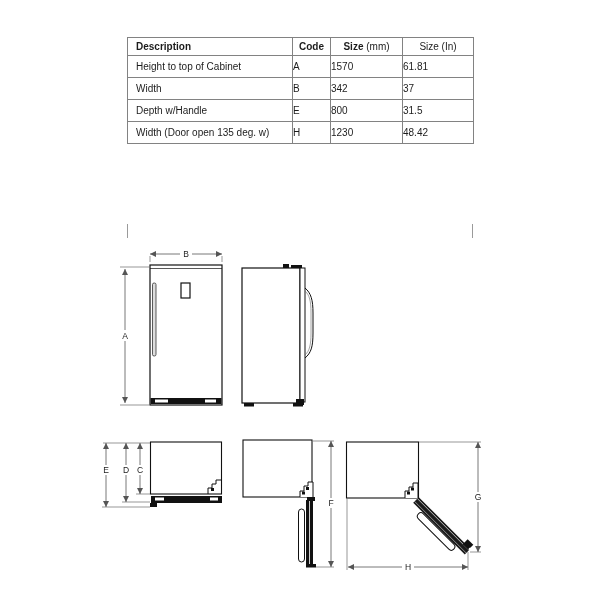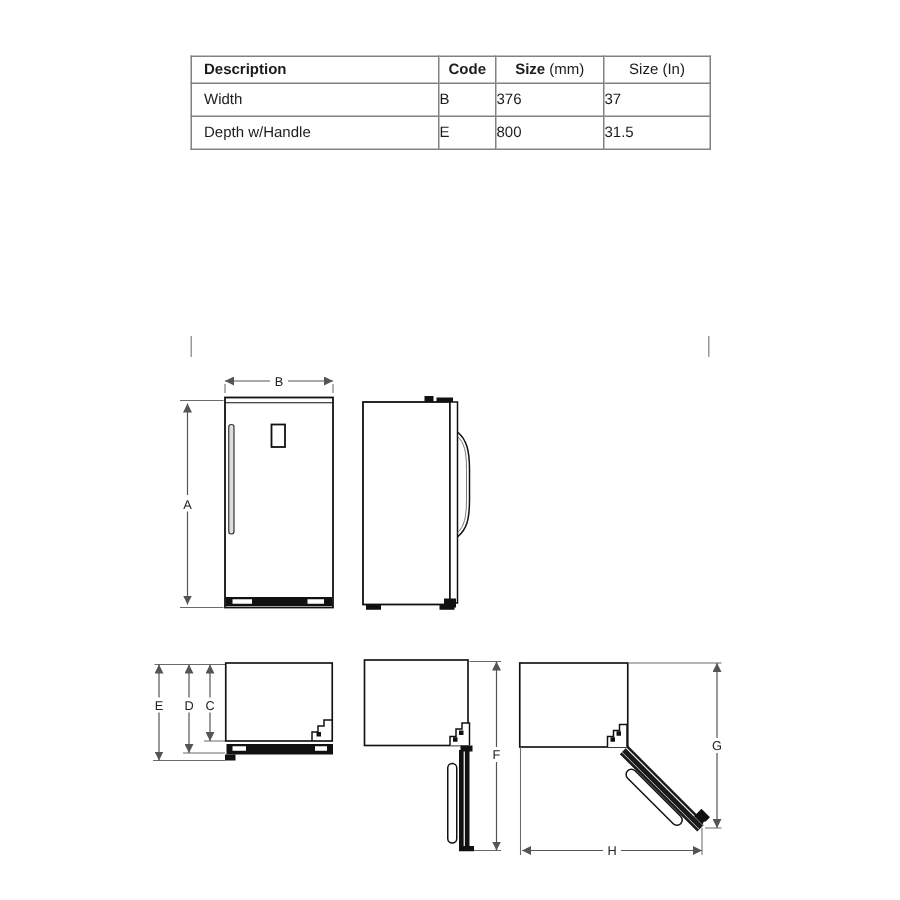--- a/index.html
+++ b/index.html
@@ -44,30 +44,42 @@
   <thead>
     <tr>
       <th class="c-desc"><span class="b">Description</span><span></span></th>
       <th><span class="b">Code</span><span></span></th>
       <th><span class="b">Size</span><span> (mm)</span></th>
       <th><span class="b"></span><span>Size (In)</span></th>
     </tr>
   </thead>
   <tbody>
     <tr>
+      <td class="c-desc">Height to top of Cabinet</td>
+      <td>A</td>
+      <td>1570</td>
+      <td>61.81</td>
+    </tr>
+    <tr>
       <td class="c-desc">Width</td>
       <td>B</td>
-      <td>376</td>
+      <td>342</td>
       <td>37</td>
     </tr>
     <tr>
       <td class="c-desc">Depth w/Handle</td>
       <td>E</td>
       <td>800</td>
       <td>31.5</td>
+    </tr>
+    <tr>
+      <td class="c-desc">Width (Door open 135 deg. w)</td>
+      <td>H</td>
+      <td>1230</td>
+      <td>48.42</td>
     </tr>
   </tbody>
 </table>
 <div class="table-stub stub-l"></div>
 <div class="table-stub stub-r"></div>
 
 <svg width="0" height="0" style="position:absolute">
   <defs>
     <marker id="arr" viewBox="0 0 10 10" refX="10" refY="5" markerWidth="6" markerHeight="6" orient="auto-start-reverse" markerUnits="userSpaceOnUse">
       <path d="M0,0 L10,5 L0,10 Z" fill="#555555"></path>

